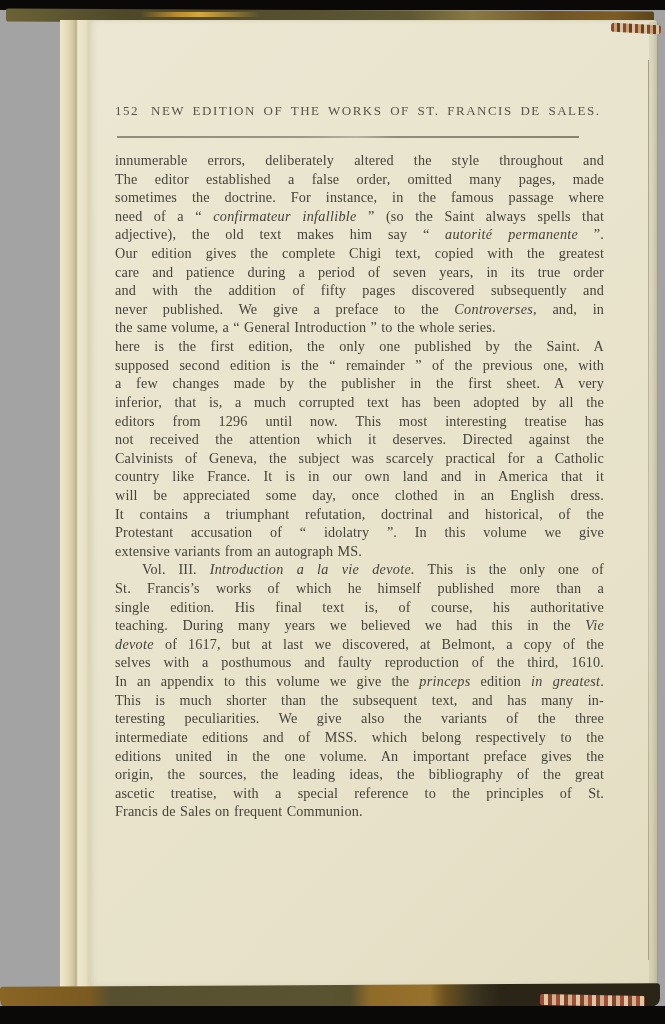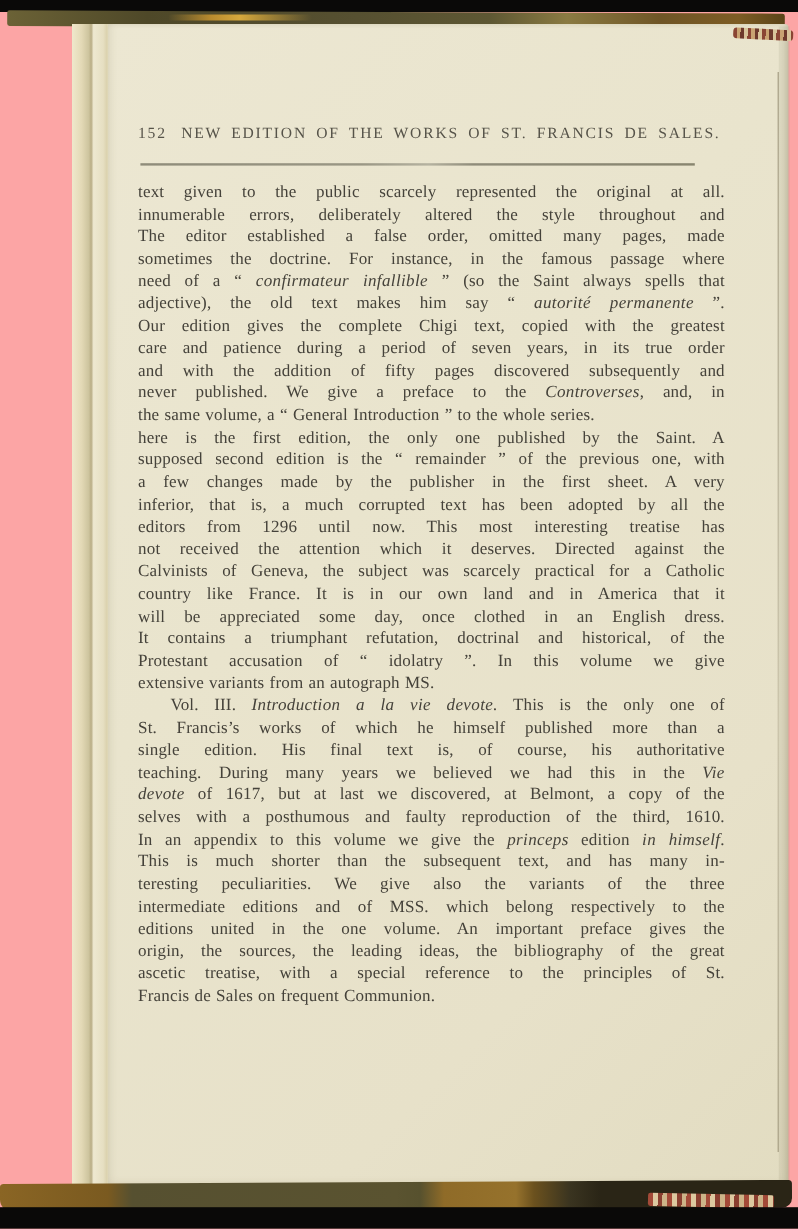--- a/index.html
+++ b/index.html
@@ -1,18 +1,18 @@
 <!DOCTYPE html>
 <html><head>
 <meta charset="utf-8">
 <style>
   html,body { margin:0; padding:0; background:#000; }
   .screen {
     position:relative; width:665px; height:1024px; overflow:hidden;
-    background:#fca5a5;
+    background:#a3a3a3;
     font-family:"Liberation Serif", serif;
   }
   
   .top-cover-edge {
     position:absolute; top:10px; left:6px; width:648px; height:13px;
     background:linear-gradient(90deg,#6b6236 0%,#4e4828 18%,#565031 45%,#5d5733 62%,#8a7a42 72%,#6f5526 84%,#7d5c24 94%,#5a4418 100%);
     border-radius:2px; transform:rotate(0.25deg);
   }
   .gold-speck {
     position:absolute; top:12px; left:140px; width:120px; height:5px;
@@ -98,21 +98,20 @@
   <div class="page-crease-right"></div>
   <div class="right-edge-shade"></div>
 
   <div class="content">
     <div class="running-header">
       <span class="pgnum">152</span>
       <span class="htitle">NEW EDITION OF THE WORKS OF ST. FRANCIS DE SALES.</span>
     </div>
     <div class="header-rule"></div>
     <div class="body-text" id="body-text">
-        <div class="line"><span>text given to the public scarcely represented the original at all.</span></div>
         <div class="line"><span>innumerable errors, deliberately altered the style throughout and</span></div>
         <div class="line"><span>The editor established a false order, omitted many pages, made</span></div>
         <div class="line"><span>sometimes the doctrine.  For instance, in the famous passage where</span></div>
         <div class="line"><span>need of a “ </span><em>confirmateur infallible</em><span> ” (so the Saint always spells that</span></div>
         <div class="line"><span>adjective), the old text makes him say “ </span><em>autorité permanente</em><span> ”.</span></div>
         <div class="line"><span>Our edition gives the complete Chigi text, copied with the greatest</span></div>
         <div class="line"><span>care and patience during a period of seven years, in its true order</span></div>
         <div class="line"><span>and with the addition of fifty pages discovered subsequently and</span></div>
         <div class="line"><span>never published.  We give a preface to the </span><em>Controverses</em><span>, and, in</span></div>
         <div class="line lastline"><span>the same volume, a “ General Introduction ” to the whole series.</span></div>
@@ -127,21 +126,21 @@
         <div class="line"><span>will be appreciated some day, once clothed in an English dress.</span></div>
         <div class="line"><span>It contains a triumphant refutation, doctrinal and historical, of the</span></div>
         <div class="line"><span>Protestant accusation of “ idolatry ”.  In this volume we give</span></div>
         <div class="line lastline"><span>extensive variants from an autograph MS.</span></div>
         <div class="line indent"><span>Vol. III.  </span><em>Introduction a la vie devote.</em><span>  This is the only one of</span></div>
         <div class="line"><span>St. Francis’s works of which he himself published more than a</span></div>
         <div class="line"><span>single edition.  His final text is, of course, his authoritative</span></div>
         <div class="line"><span>teaching.  During many years we believed we had this in the </span><em>Vie</em></div>
         <div class="line"><em>devote</em><span> of 1617, but at last we discovered, at Belmont, a copy of the</span></div>
         <div class="line"><span>selves with a posthumous and faulty reproduction of the third, 1610.</span></div>
-        <div class="line"><span>In an appendix to this volume we give the </span><em>princeps</em><span> edition </span><em>in himself</em><span>.</span></div>
+        <div class="line"><span>In an appendix to this volume we give the </span><em>princeps</em><span> edition </span><em>in greatest</em><span>.</span></div>
         <div class="line"><span>This is much shorter than the subsequent text, and has many in-</span></div>
         <div class="line"><span>teresting peculiarities.  We give also the variants of the three</span></div>
         <div class="line"><span>intermediate editions and of MSS. which belong respectively to the</span></div>
         <div class="line"><span>editions united in the one volume.  An important preface gives the</span></div>
         <div class="line"><span>origin, the sources, the leading ideas, the bibliography of the great</span></div>
         <div class="line"><span>ascetic treatise, with a special reference to the principles of St.</span></div>
         <div class="line lastline"><span>Francis de Sales on frequent Communion.</span></div>
       </div>
   </div>
 

